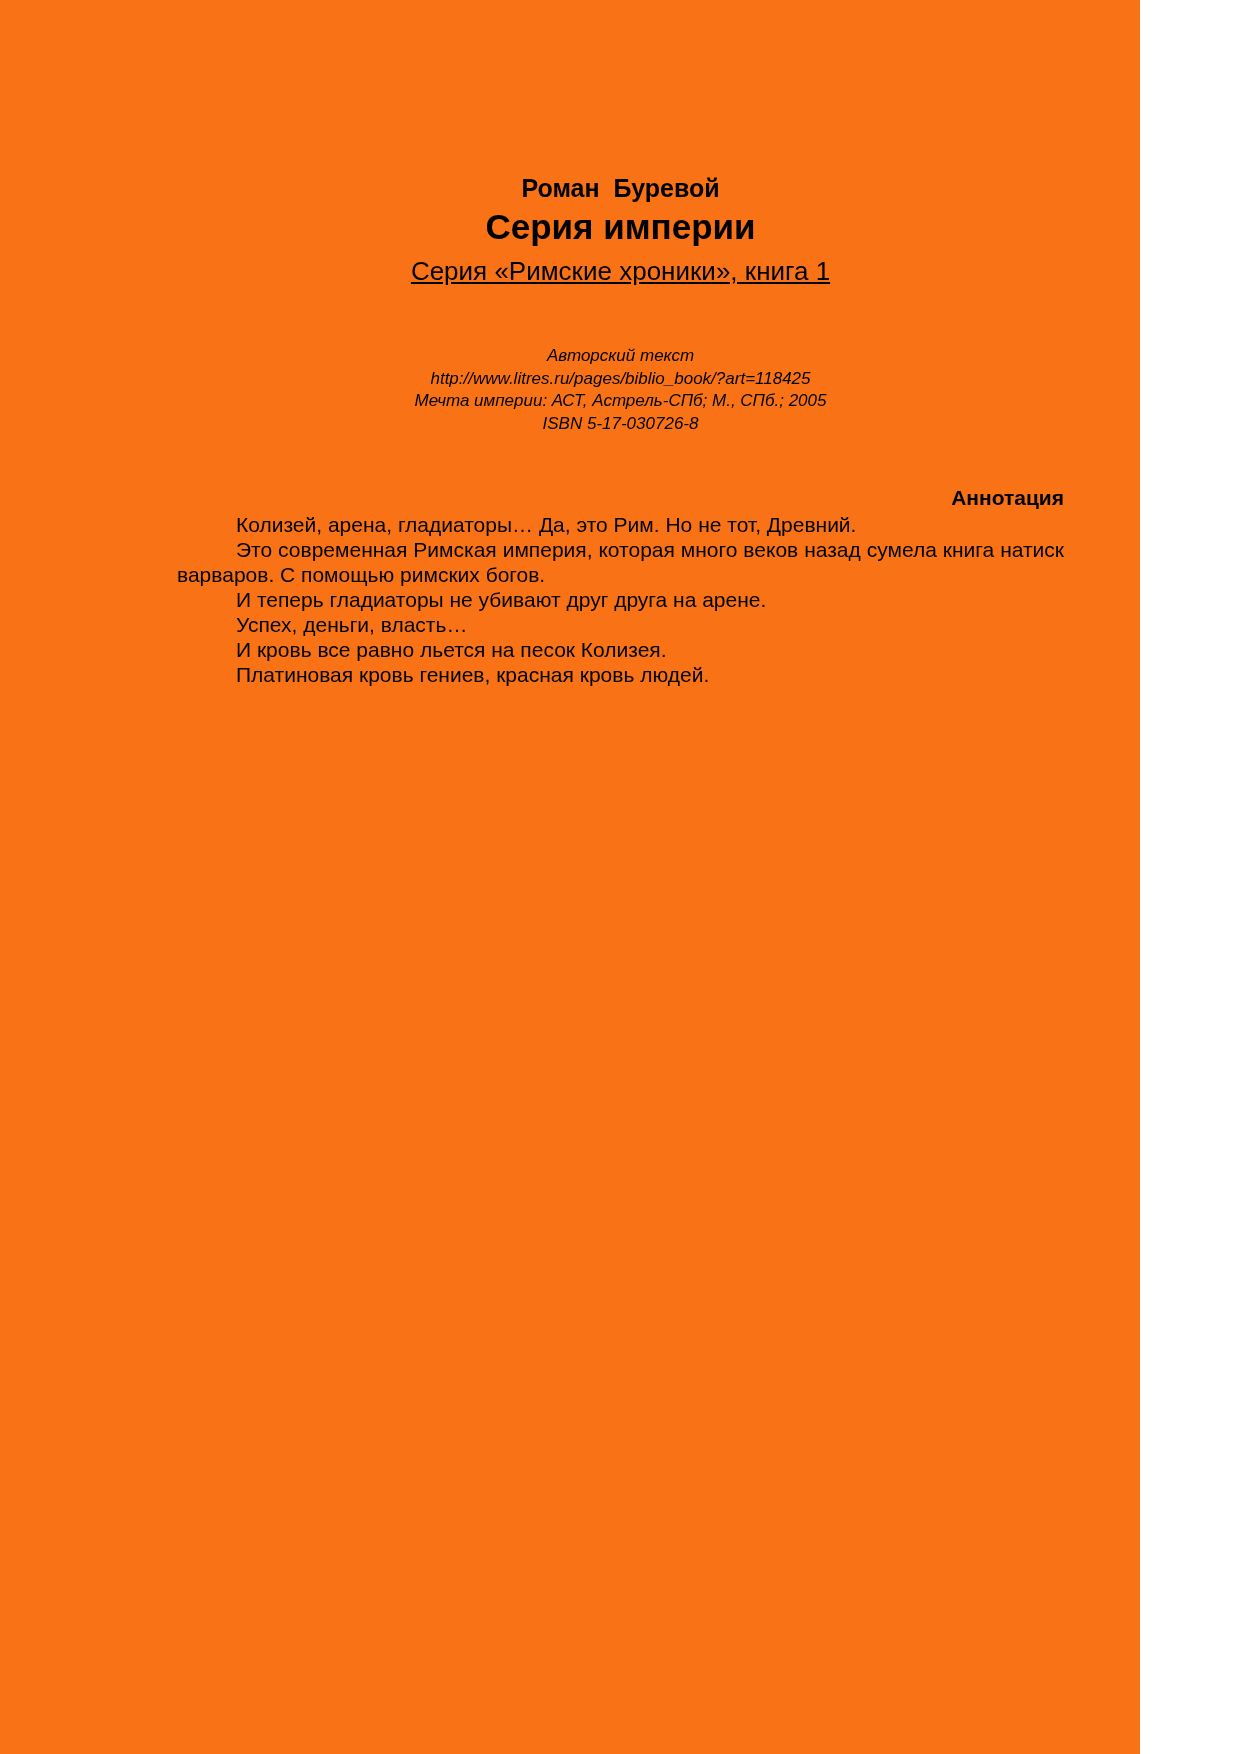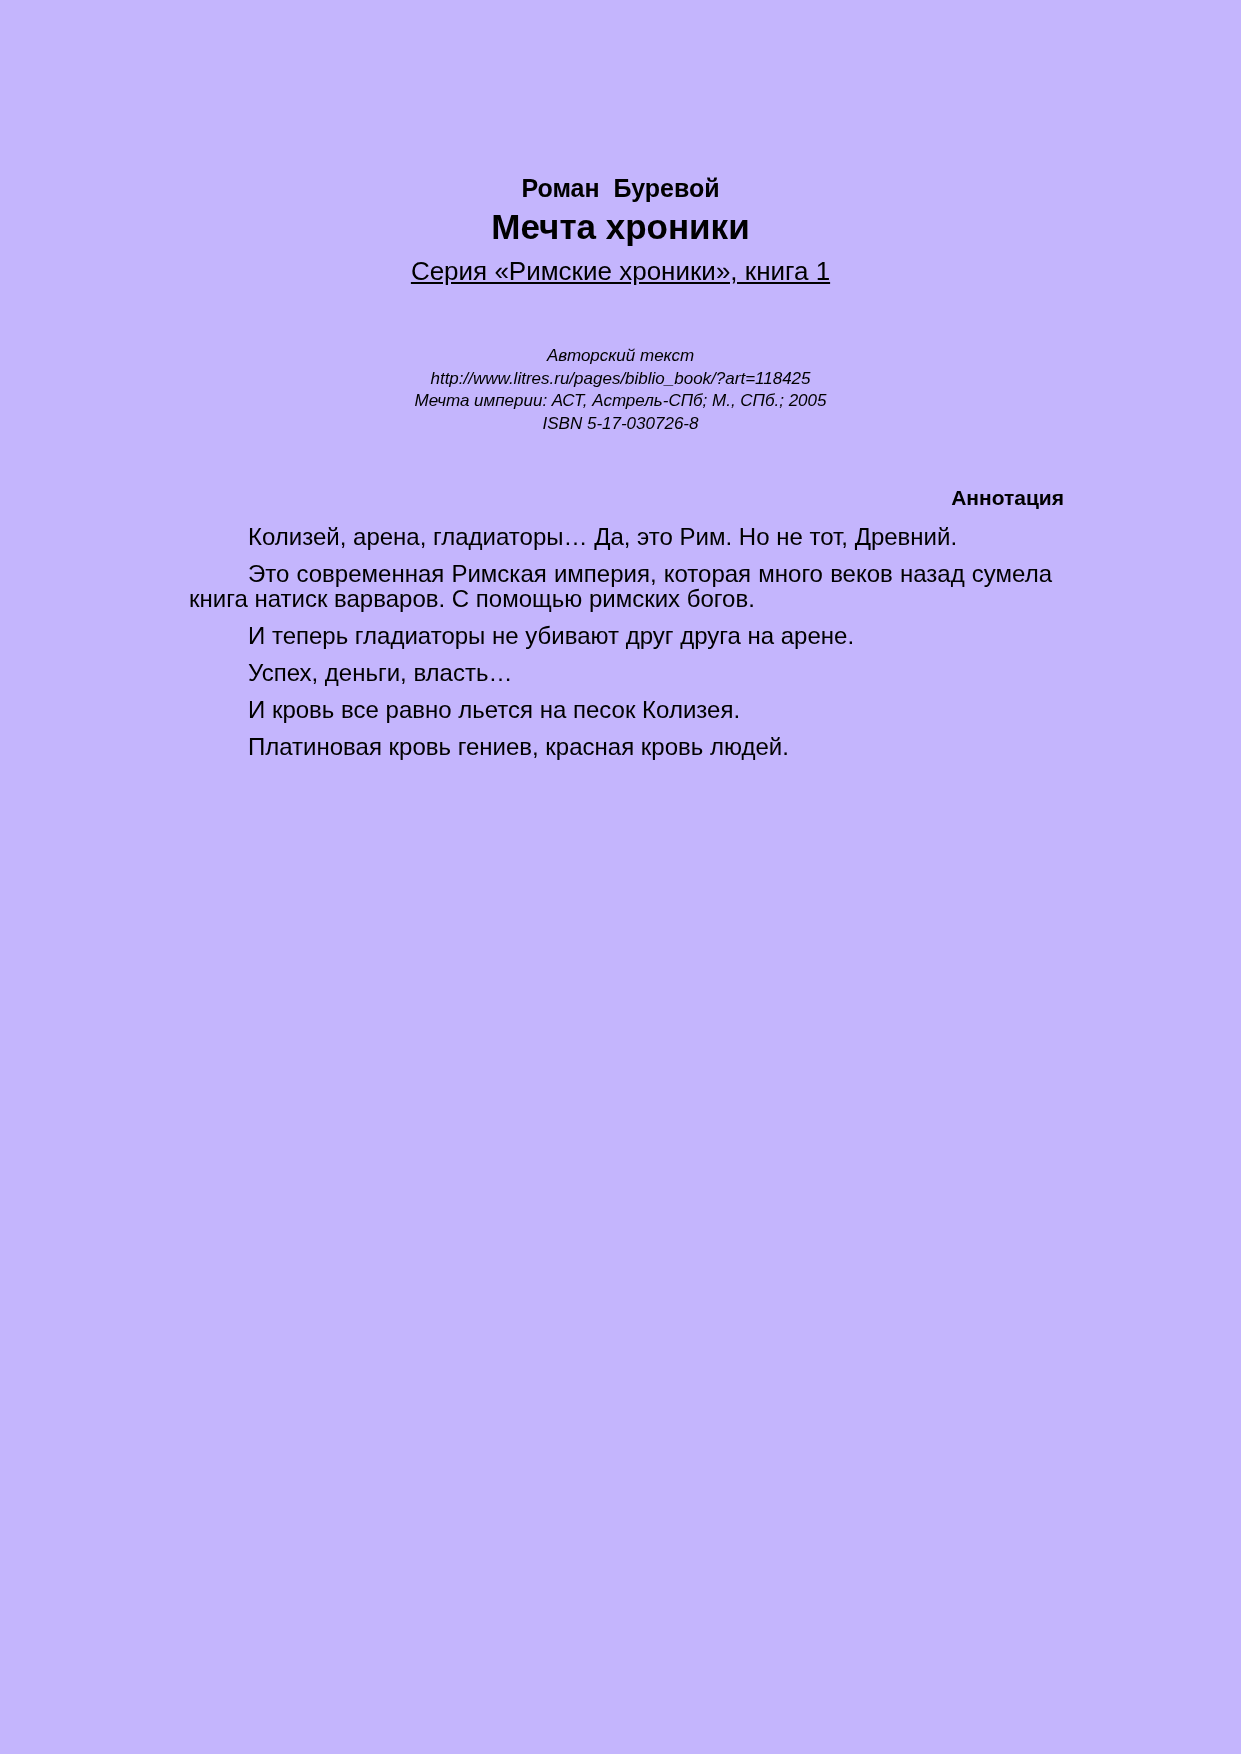--- a/index.html
+++ b/index.html
@@ -11,23 +11,23 @@
       width: 1241px;
       height: 1754px;
       position: relative;
       overflow: hidden;
       font-family: "Liberation Sans", "DejaVu Sans", sans-serif;
       color: #000000;
     }
     .page {
       position: absolute;
       left: 0; top: 0;
-      width: 1241px;
+      width: 1140px;
       height: 1754px;
-      background: #c4b5fd;
+      background: #f97316;
     }
     .title-block {
       position: absolute;
       left: 177px;
       width: 887px;
       top: 172px;
       text-align: center;
     }
     .author {
       font-size: 25px;
@@ -69,36 +69,36 @@
       top: 484px;
     }
     .annotation-heading {
       text-align: right;
       font-size: 21px;
       font-weight: bold;
       line-height: 28px;
       margin: 0;
     }
     .annotation-para {
-      font-size: 24px;
+      font-size: 21px;
       line-height: 25px;
       text-indent: 59px;
-      margin: 12px;
+      margin: 0;
       text-align: justify;
       text-align-last: left;
     }
   </style>
 </head>
 <body>
 
 <div class="page">
 
   <div class="title-block">
     <p class="author">Роман  Буревой</p>
-    <h1 class="book-title">Мечта хроники</h1>
+    <h1 class="book-title">Серия империи</h1>
     <p class="series">Серия «Римские хроники», книга 1</p>
   </div>
 
   <div class="meta-block">
     <span class="meta-line">Авторский текст</span>
     <span class="meta-line">http://www.litres.ru/pages/biblio_book/?art=118425</span>
     <span class="meta-line">Мечта империи: АСТ, Астрель-СПб; М., СПб.; 2005</span>
     <span class="meta-line">ISBN 5-17-030726-8</span>
   </div>
 

